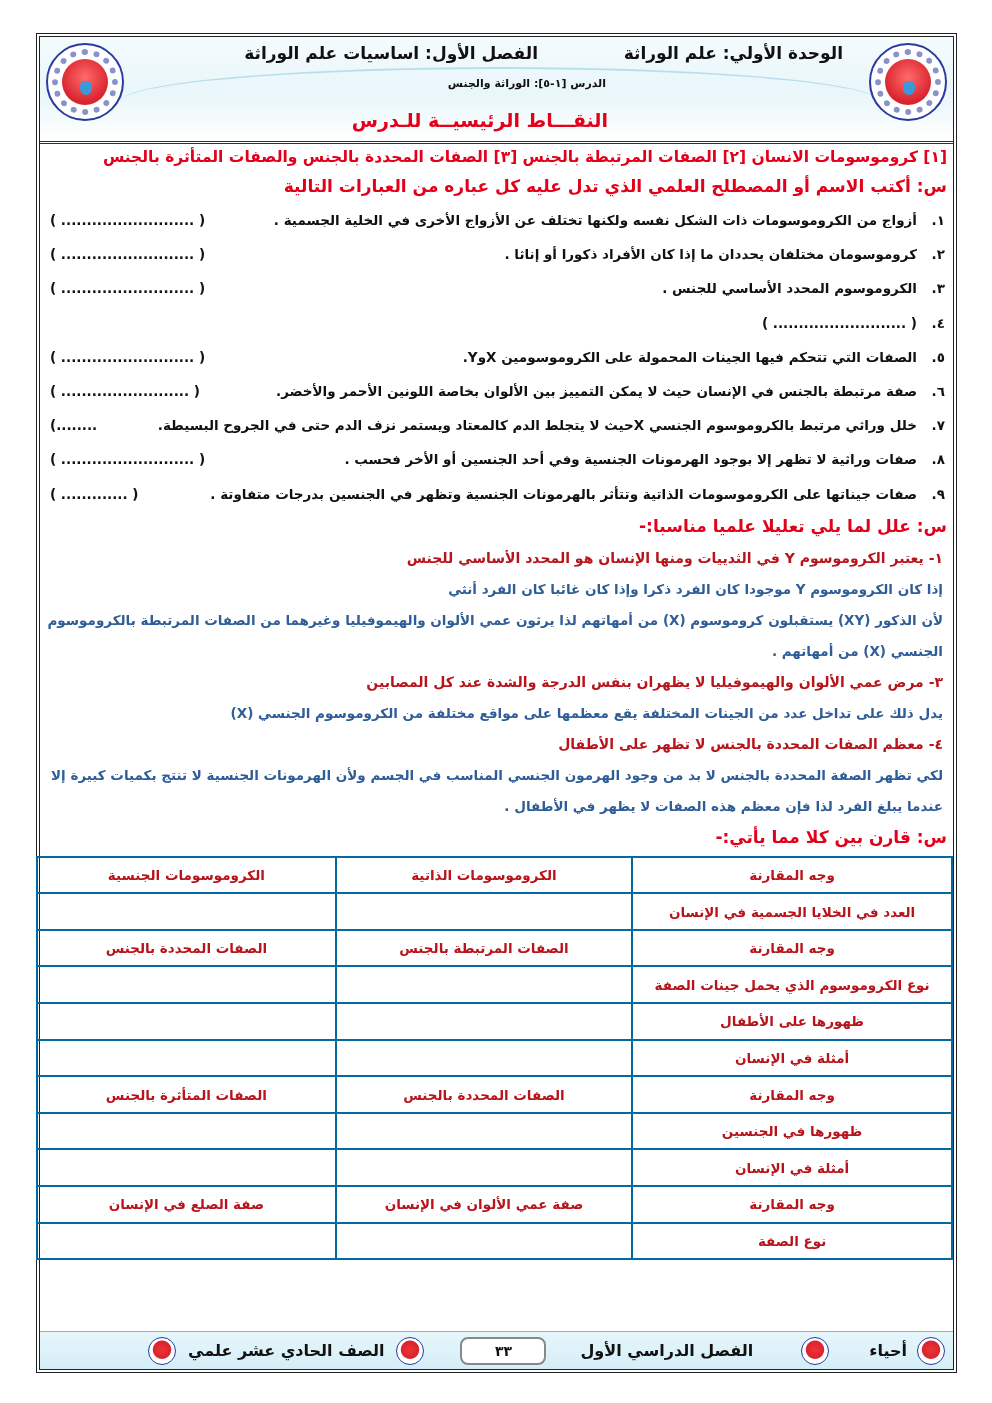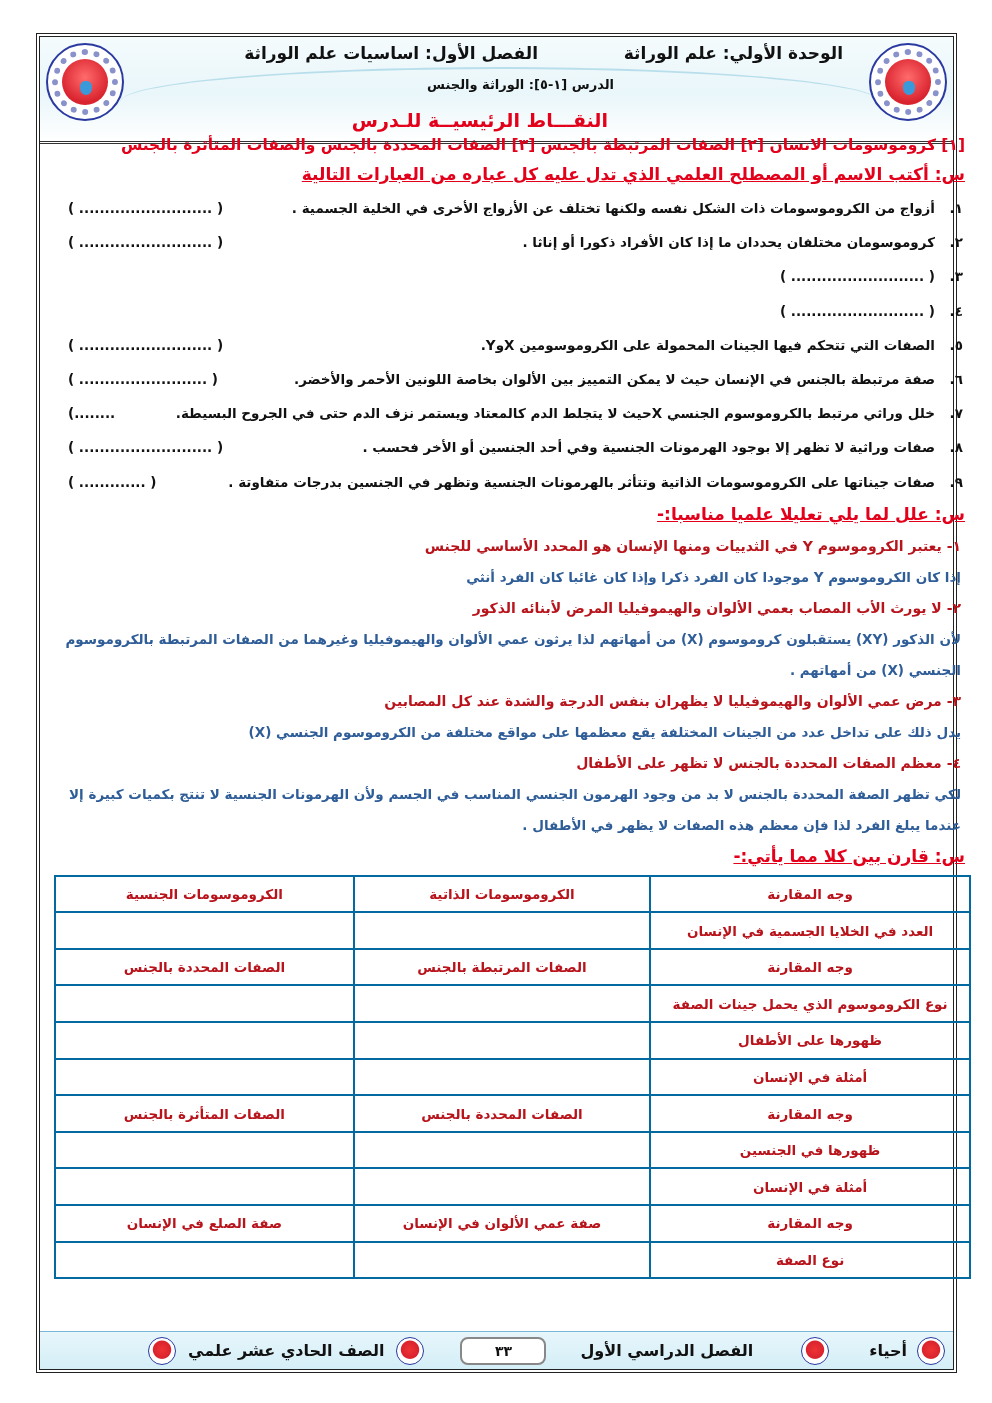--- a/index.html
+++ b/index.html
@@ -40,32 +40,32 @@
     .logo .ring-text {
       position: absolute; inset: 4px; border-radius: 50%;
       border: 6px dotted #2a3aa0; opacity: 0.55;
     }
     .logo-right { right: 6px; top: 6px; }
     .logo-left { left: 6px; top: 6px; }
 
     .hdr-text { position: absolute; font-family: "DejaVu Sans", sans-serif; font-weight: bold; color: #111; white-space: nowrap; }
     .unit-title { right: 110px; top: 6px; font-size: 17px; }
     .chapter-title { right: 415px; top: 6px; font-size: 17px; }
-    .lesson-title { right: 339px; top: 40px; font-size: 13px; }
+    .lesson-title { right: 347px; top: 40px; font-size: 11px; }
     .key-points { right: 345px; top: 72px; font-size: 19px; color: #e3001b; text-align: right; }
 
     .header-rule { position: absolute; left: 0; top: 104px; width: 100%; height: 3px; border-top: 1px solid #333; border-bottom: 1px solid #333; }
 
     
-    .content { position: absolute; left: 0; top: 96px; width: 100%; padding: 0 6px 0 6px; margin-left: 18px; }
+    .content { position: absolute; left: 0; top: 108px; width: 100%; padding: 0 6px 0 6px; }
     .topics-line {
       font-weight: bold; font-size: 15.5px; color: #e3001b; line-height: 24px; height: 26px;
       white-space: nowrap; overflow: hidden; margin-top: 0px;
     }
-    .q-heading { font-weight: bold; font-size: 17px; color: #e3001b; line-height: 30px; height: 32px; white-space: nowrap; text-decoration: underline; }
+    .q-heading { font-weight: bold; font-size: 17px; color: #e3001b; line-height: 30px; height: 32px; white-space: nowrap; }
 
     .item { display: flex; align-items: center; height: 34.2px; font-weight: bold; font-size: 13.5px; color: #111; white-space: nowrap; }
     .item .num { width: 30px; flex: 0 0 30px; text-align: right; padding-right: 2px; }
     .item .text { flex: 1 1 auto; overflow: hidden; }
     .item .blank { flex: 0 0 auto; direction: ltr; padding-left: 4px; letter-spacing: 0px; }
 
     .reason-q { font-weight: bold; font-size: 14px; color: #b8141c; height: 31px; line-height: 31px; white-space: nowrap; padding-right: 4px; }
     .reason-a { font-weight: bold; font-size: 13.5px; color: #2f5d98; line-height: 31px; padding-right: 4px; }
     .reason-a.two { height: 62px; }
     .reason-a.one { height: 31px; white-space: nowrap; }
@@ -133,20 +133,21 @@
       <span class="text">أزواج من الكروموسومات ذات الشكل نفسه ولكنها تختلف عن الأزواج الأخرى في الخلية الجسمية .</span>
       <span class="blank">( .......................... )</span>
     </div>
     <div class="item">
       <span class="num">٢.</span>
       <span class="text">كروموسومان مختلفان يحددان ما إذا كان الأفراد ذكورا أو إناثا .</span>
       <span class="blank">( .......................... )</span>
     </div>
     <div class="item">
       <span class="num">٣.</span>
+      <span class="text">الكروموسوم المحدد الأساسي للجنس .</span>
       <span class="blank">( .......................... )</span>
     </div>
     <div class="item">
       <span class="num">٤.</span>
       <span class="blank">( .......................... )</span>
     </div>
     <div class="item">
       <span class="num">٥.</span>
       <span class="text">الصفات التي تتحكم فيها الجينات المحمولة على الكروموسومين XوY.</span>
       <span class="blank">( .......................... )</span>
@@ -169,21 +170,20 @@
     <div class="item">
       <span class="num">٩.</span>
       <span class="text">صفات جيناتها على الكروموسومات الذاتية وتتأثر بالهرمونات الجنسية وتظهر في الجنسين بدرجات متفاوتة .</span>
       <span class="blank">( ............. )</span>
     </div>
 
     <div class="q-heading">س: علل لما يلي تعليلا علميا مناسبا:-</div>
 
     <div class="reason-q">١- يعتبر الكروموسوم Y في الثدييات ومنها الإنسان هو المحدد الأساسي للجنس</div>
     <div class="reason-a one">إذا كان الكروموسوم Y موجودا كان الفرد ذكرا وإذا كان غائبا كان الفرد أنثي</div>
-    <div class="reason-q">٢- لا يورث الأب المصاب بعمي الألوان والهيموفيليا المرض لأبنائه الذكور</div>
     <div class="reason-a two">لأن الذكور (XY) يستقبلون كروموسوم (X) من أمهاتهم لذا يرثون عمي الألوان والهيموفيليا وغيرهما من الصفات المرتبطة بالكروموسوم الجنسي (X) من أمهاتهم .</div>
     <div class="reason-q">٣- مرض عمي الألوان والهيموفيليا لا يظهران بنفس الدرجة والشدة عند كل المصابين</div>
     <div class="reason-a one">يدل ذلك على تداخل عدد من الجينات المختلفة يقع معظمها على مواقع مختلفة من الكروموسوم الجنسي (X)</div>
     <div class="reason-q">٤- معظم الصفات المحددة بالجنس لا تظهر على الأطفال</div>
     <div class="reason-a two">لكي تظهر الصفة المحددة بالجنس لا بد من وجود الهرمون الجنسي المناسب في الجسم ولأن الهرمونات الجنسية لا تنتج بكميات كبيرة إلا عندما يبلغ الفرد لذا فإن معظم هذه الصفات لا يظهر في الأطفال .</div>
 
     <div class="q-heading">س: قارن بين كلا مما يأتي:-</div>
 
     <table class="compare-table">
       <tbody>

